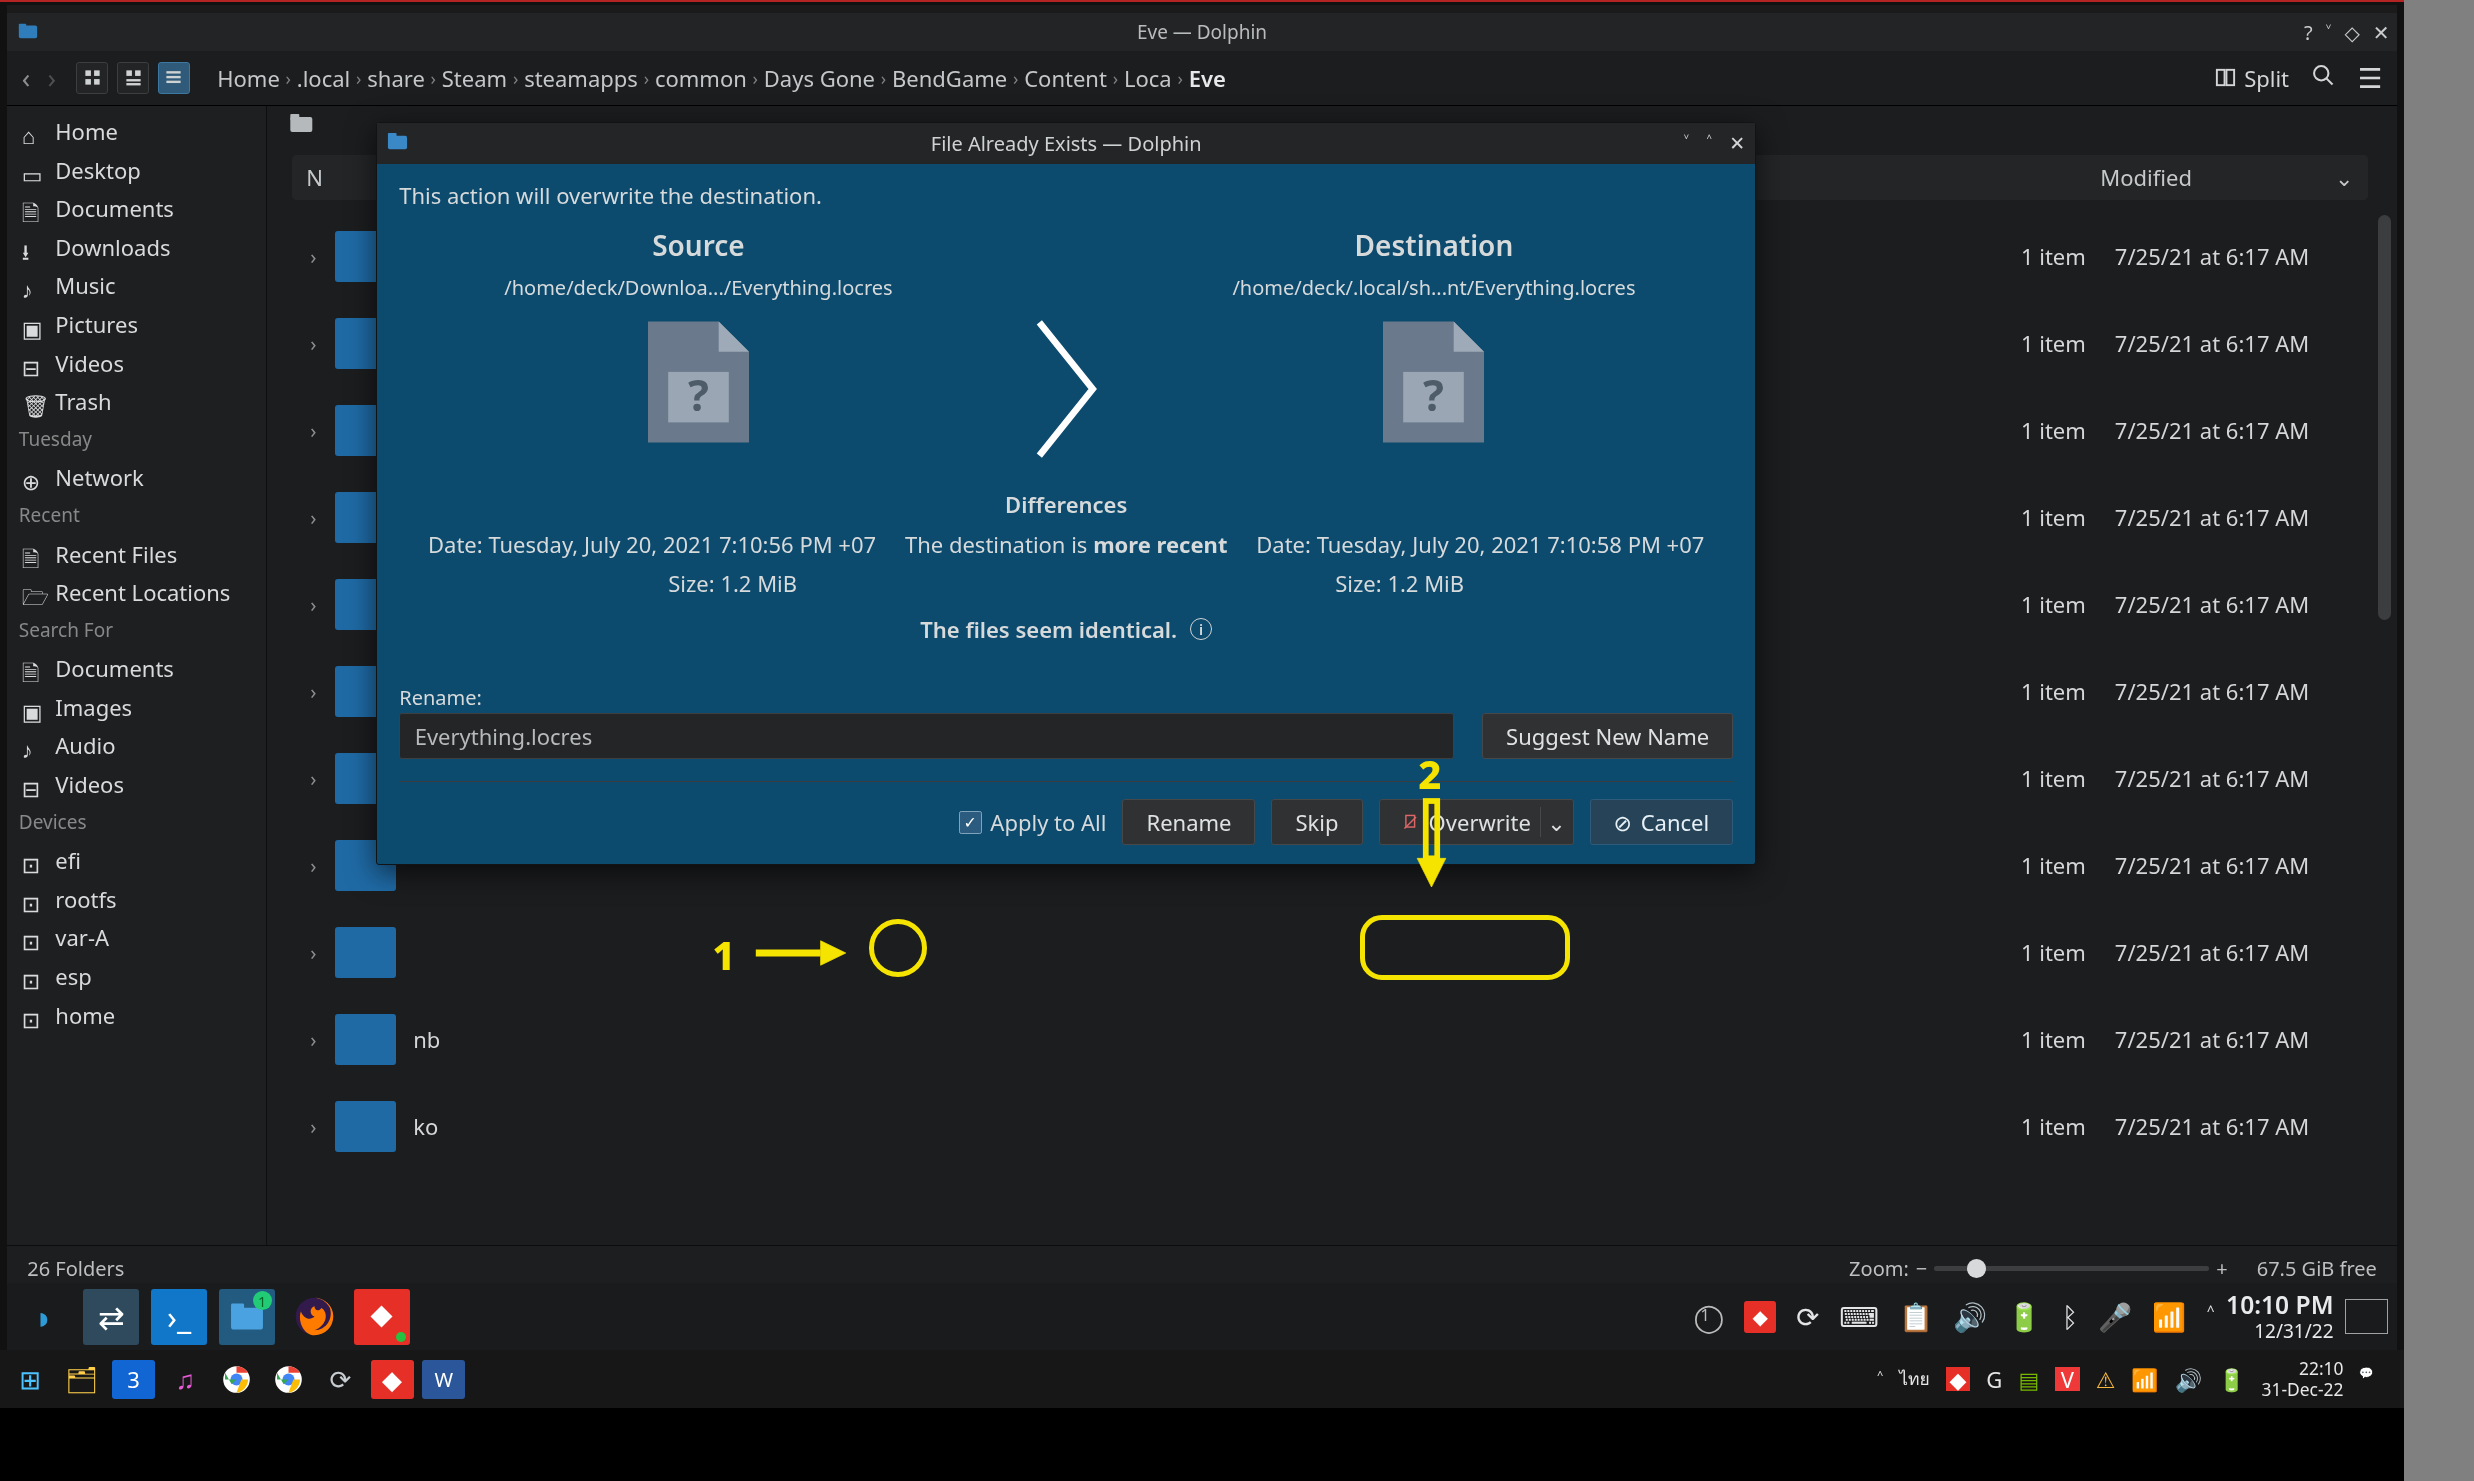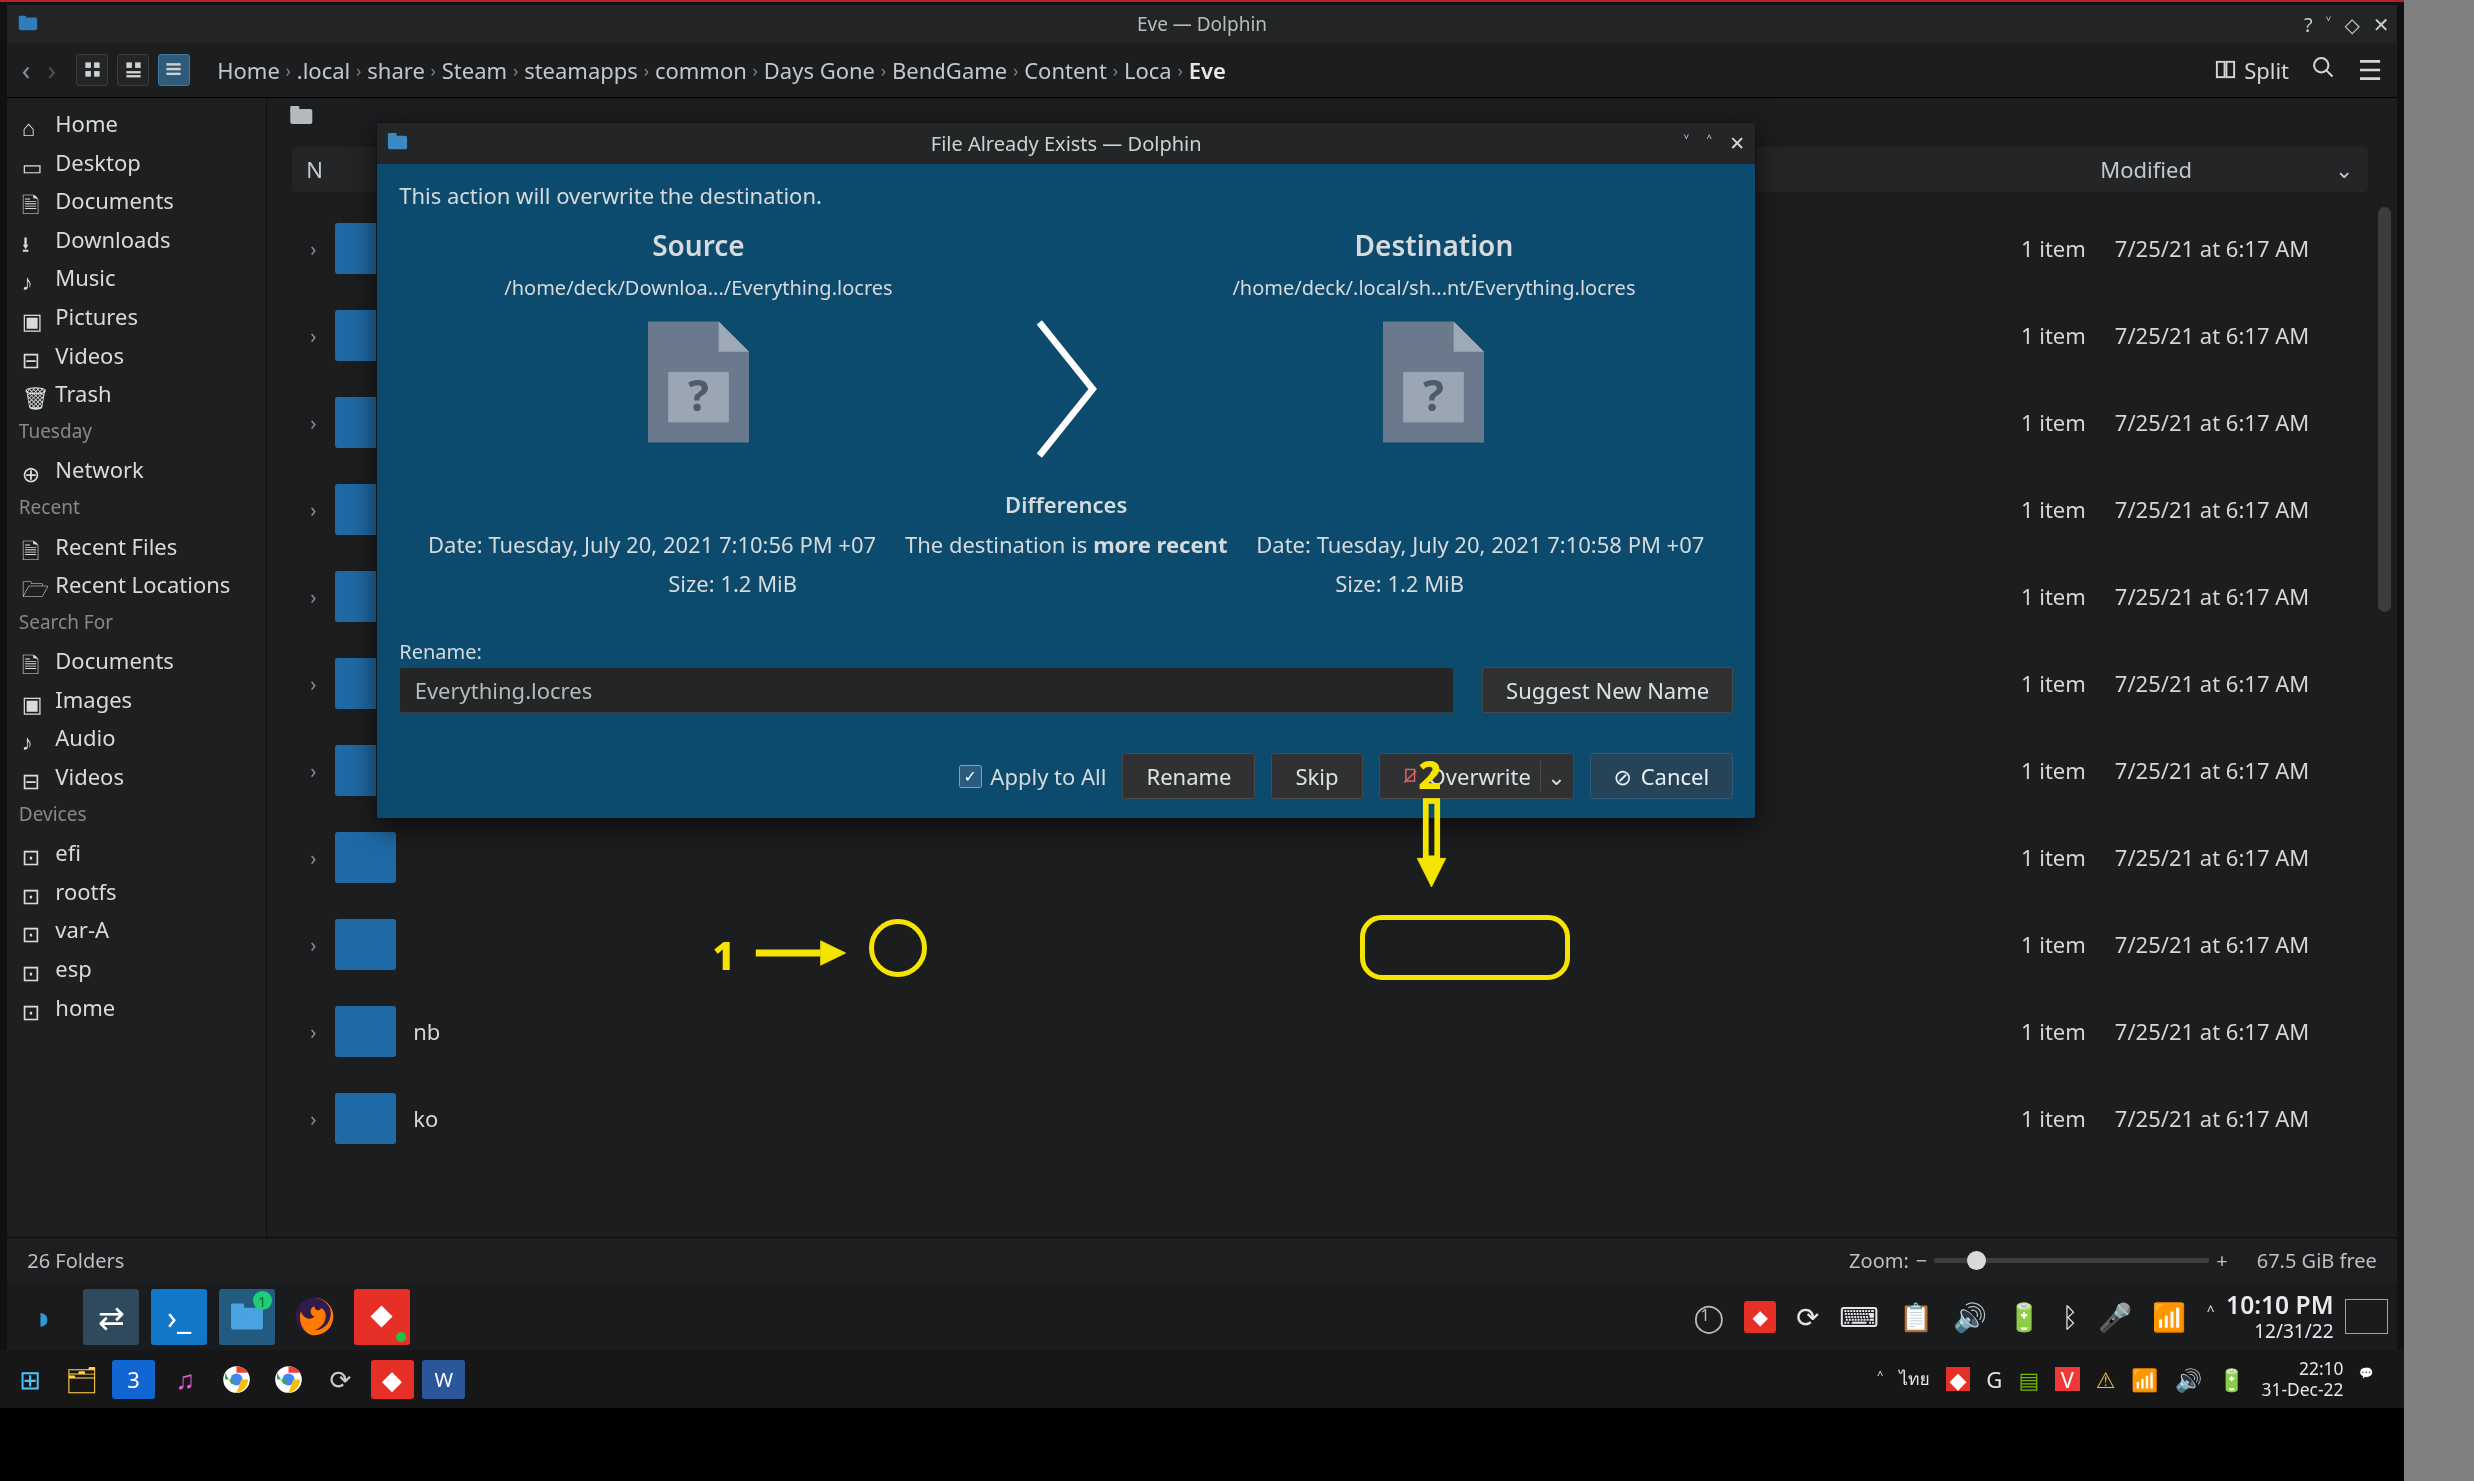--- a/index.html
+++ b/index.html
@@ -4,21 +4,21 @@
 <style>
   * { box-sizing:border-box; margin:0; padding:0; font-family:"Noto Sans","Segoe UI",Arial,sans-serif; }
   html,body{width:2475px;height:1482px;background:#000;}
   body{position:relative;overflow:hidden;color:#d0d0d0;}
 
   
   .video-frame{position:absolute;left:0;top:0;width:2404px;height:1350px;background:#111;border-top:2.9px solid #b52323;}
   .screen{position:absolute;left:7.2px;top:2.9px;right:7.2px;bottom:0;background:#1b1b1b;}
 
   
-  .dolphin-title{height:38px;background:#232426;display:flex;align-items:center;justify-content:center;position:relative;font-size:19px;color:#b9bcbd;}
+  .dolphin-title{height:38px;background:#232426;display:flex;align-items:center;justify-content:center;position:relative;font-size:19px;color:#b9bcbd;margin-top:8px;}
   .dolphin-title .icon{position:absolute;left:10px;top:7.2px;width:22px;height:22px;}
   .dolphin-title .winctl{position:absolute;right:7.2px;top:6.5px;display:flex;gap:13px;color:#c9cccd;font-size:20px;}
   .dolphin-title .winctl span{cursor:pointer;}
 
   
   .dolphin-toolbar{height:55px;background:#1c1d1f;display:flex;align-items:center;padding:0 14.5px;gap:13px;border-bottom:0.7px solid #000;}
   .nav-arrows{display:flex;gap:17.4px;color:#8c8f91;font-size:27.5px;}
   .vbtns{display:flex;gap:8.7px;margin-left:7.2px;}
   .vbtn{width:32px;height:32px;border:0.7px solid #3c3e40;background:#232426;border-radius:2.9px;display:flex;align-items:center;justify-content:center;}
   .vbtn svg{width:19px;height:19px;fill:#cfd2d3;}
@@ -462,20 +462,24 @@
           <div class="c">Date: Tuesday, July 20, 2021 7:10:56 PM +07</div>
           <div class="mid">
             <span>The destination is </span><b>more recent</b>
           </div>
           <div class="c">Date: Tuesday, July 20, 2021 7:10:58 PM +07</div>
         </div>
         <div class="szline">
           <span>Size: 1.2 MiB</span>
           <span>Size: 1.2 MiB</span>
         </div>
+        <div class="ident">
+          <span>The files seem identical.</span>
+          <span class="info">i</span>
+        </div>
         <div class="rn-lbl">Rename:</div>
         <div class="rn-row">
           <input class="rn-input" value="Everything.locres" style="">
           <div class="btn">Suggest New Name</div>
         </div>
         <div class="actions">
           <div style="display:flex;align-items:center;gap:8.7px;">
             <div class="cb">✓</div>
             <span>Apply to All</span>
           </div>

